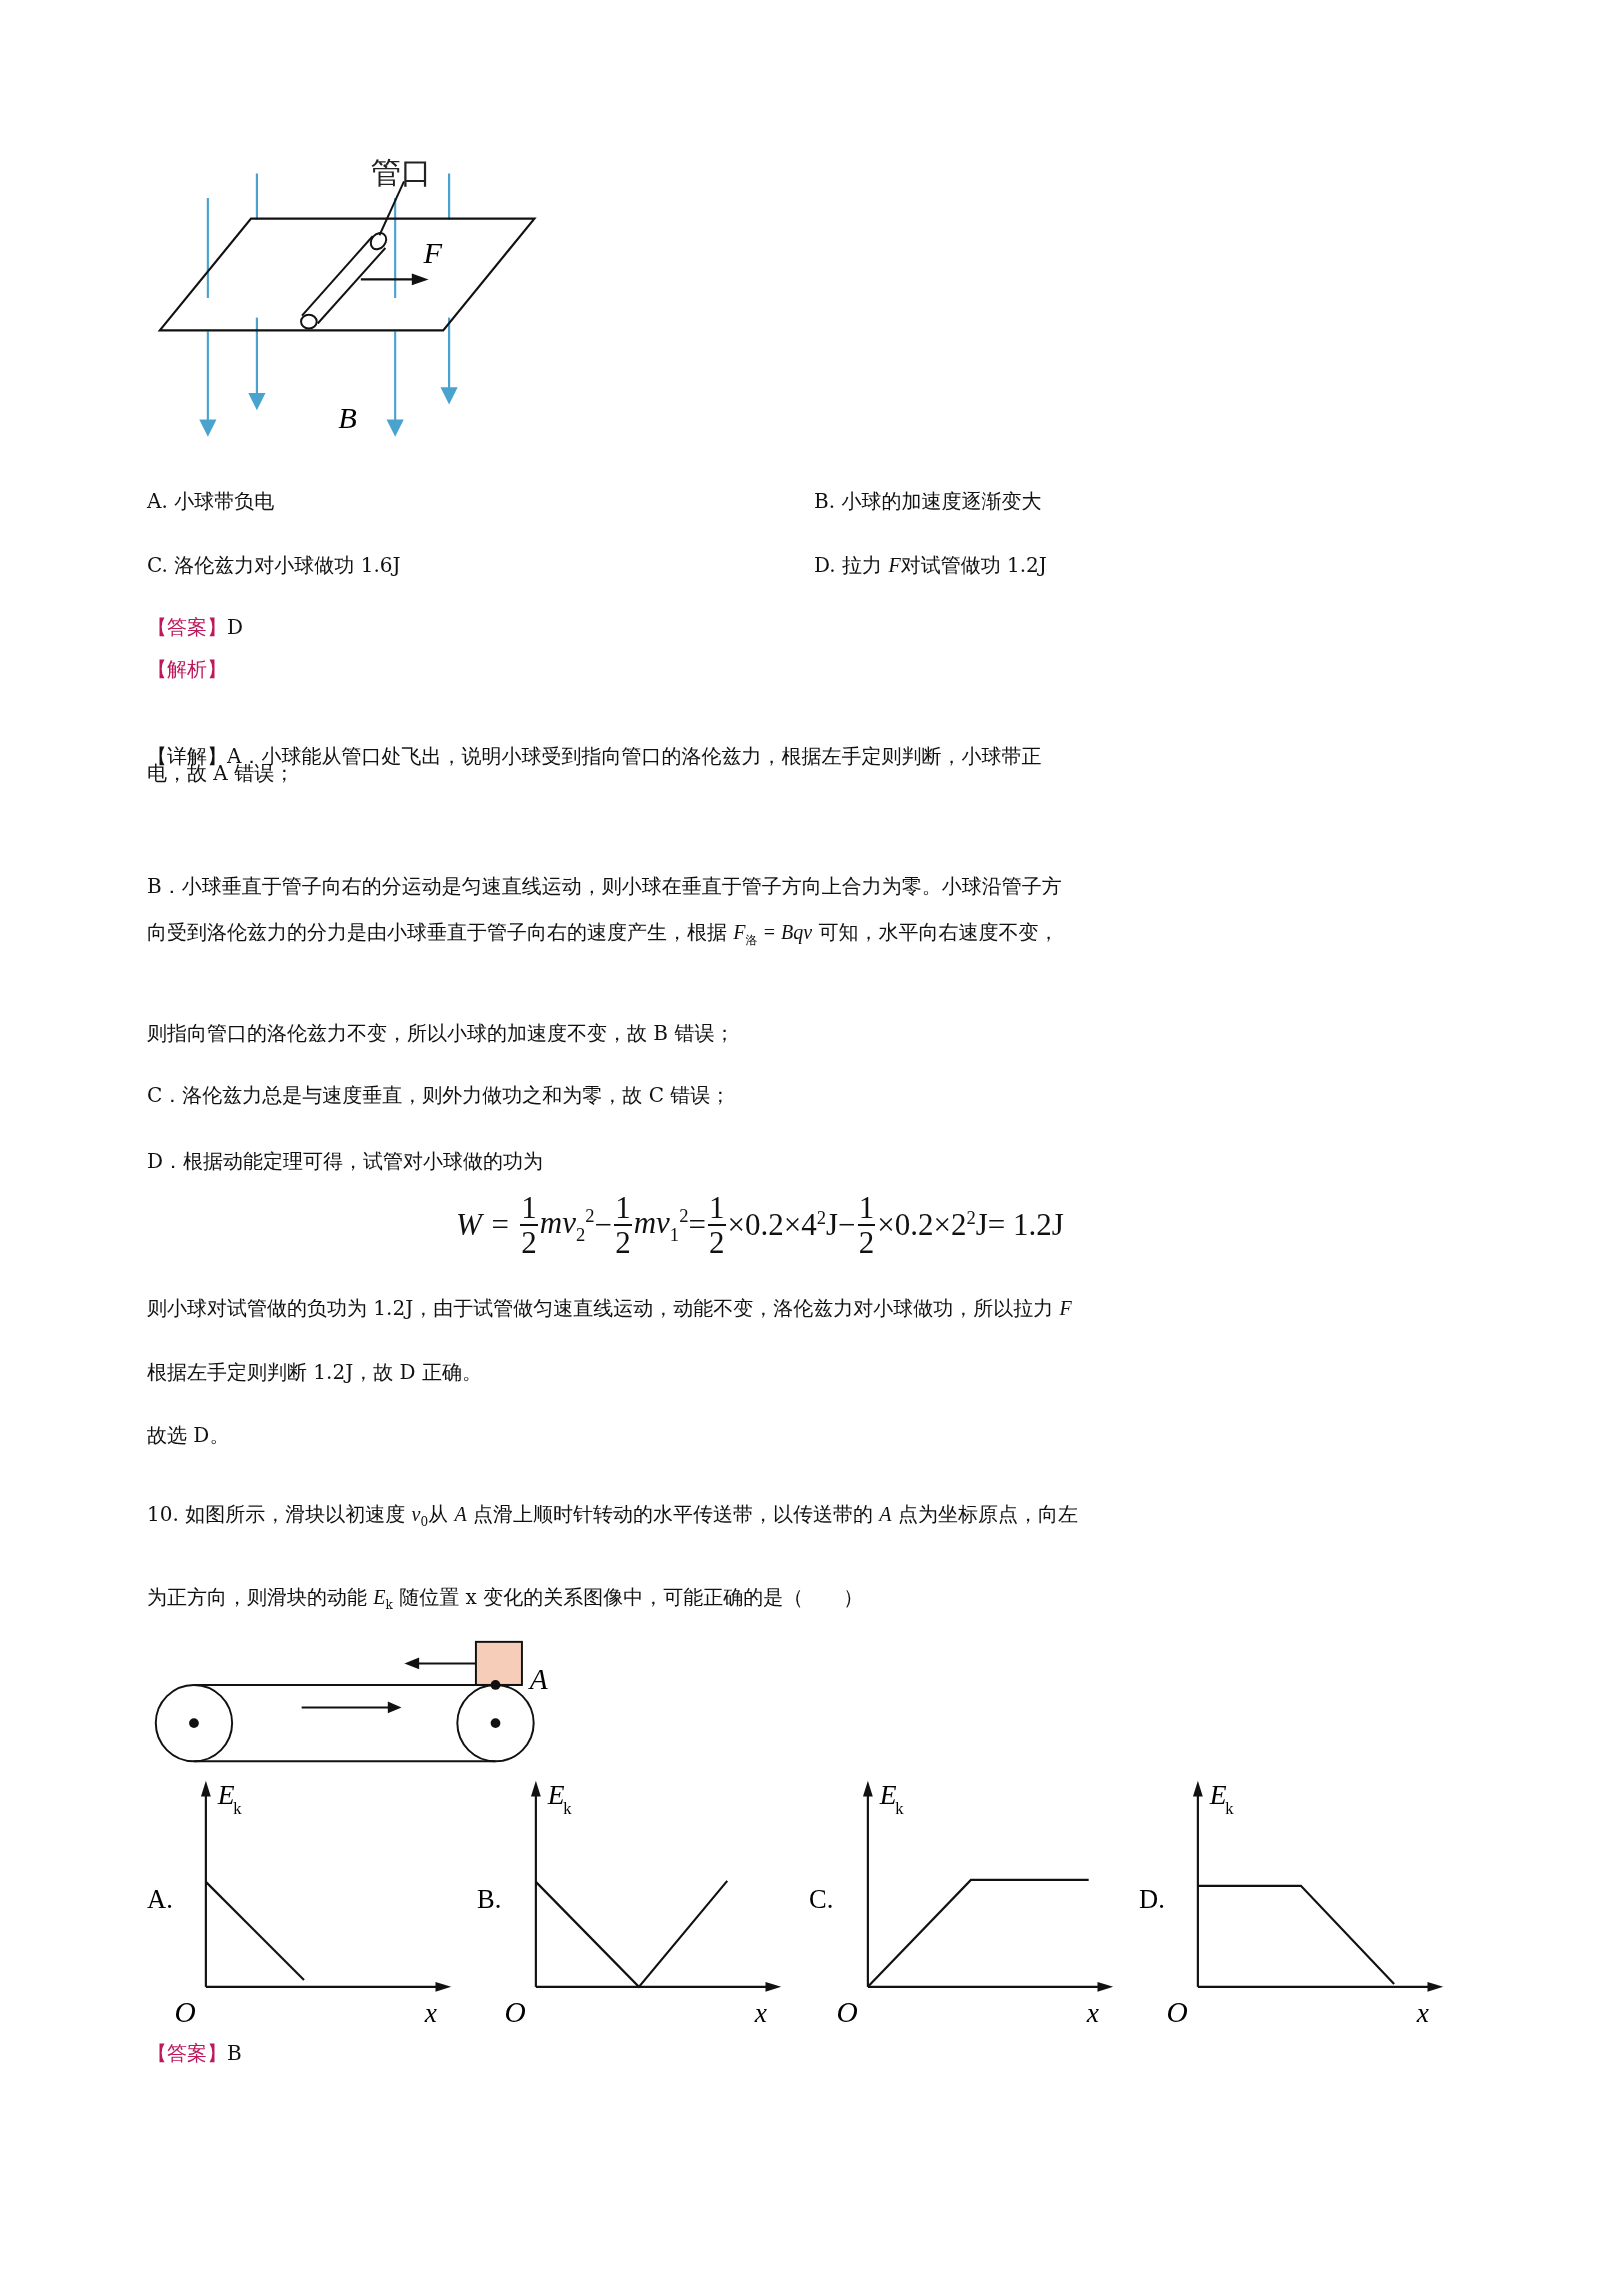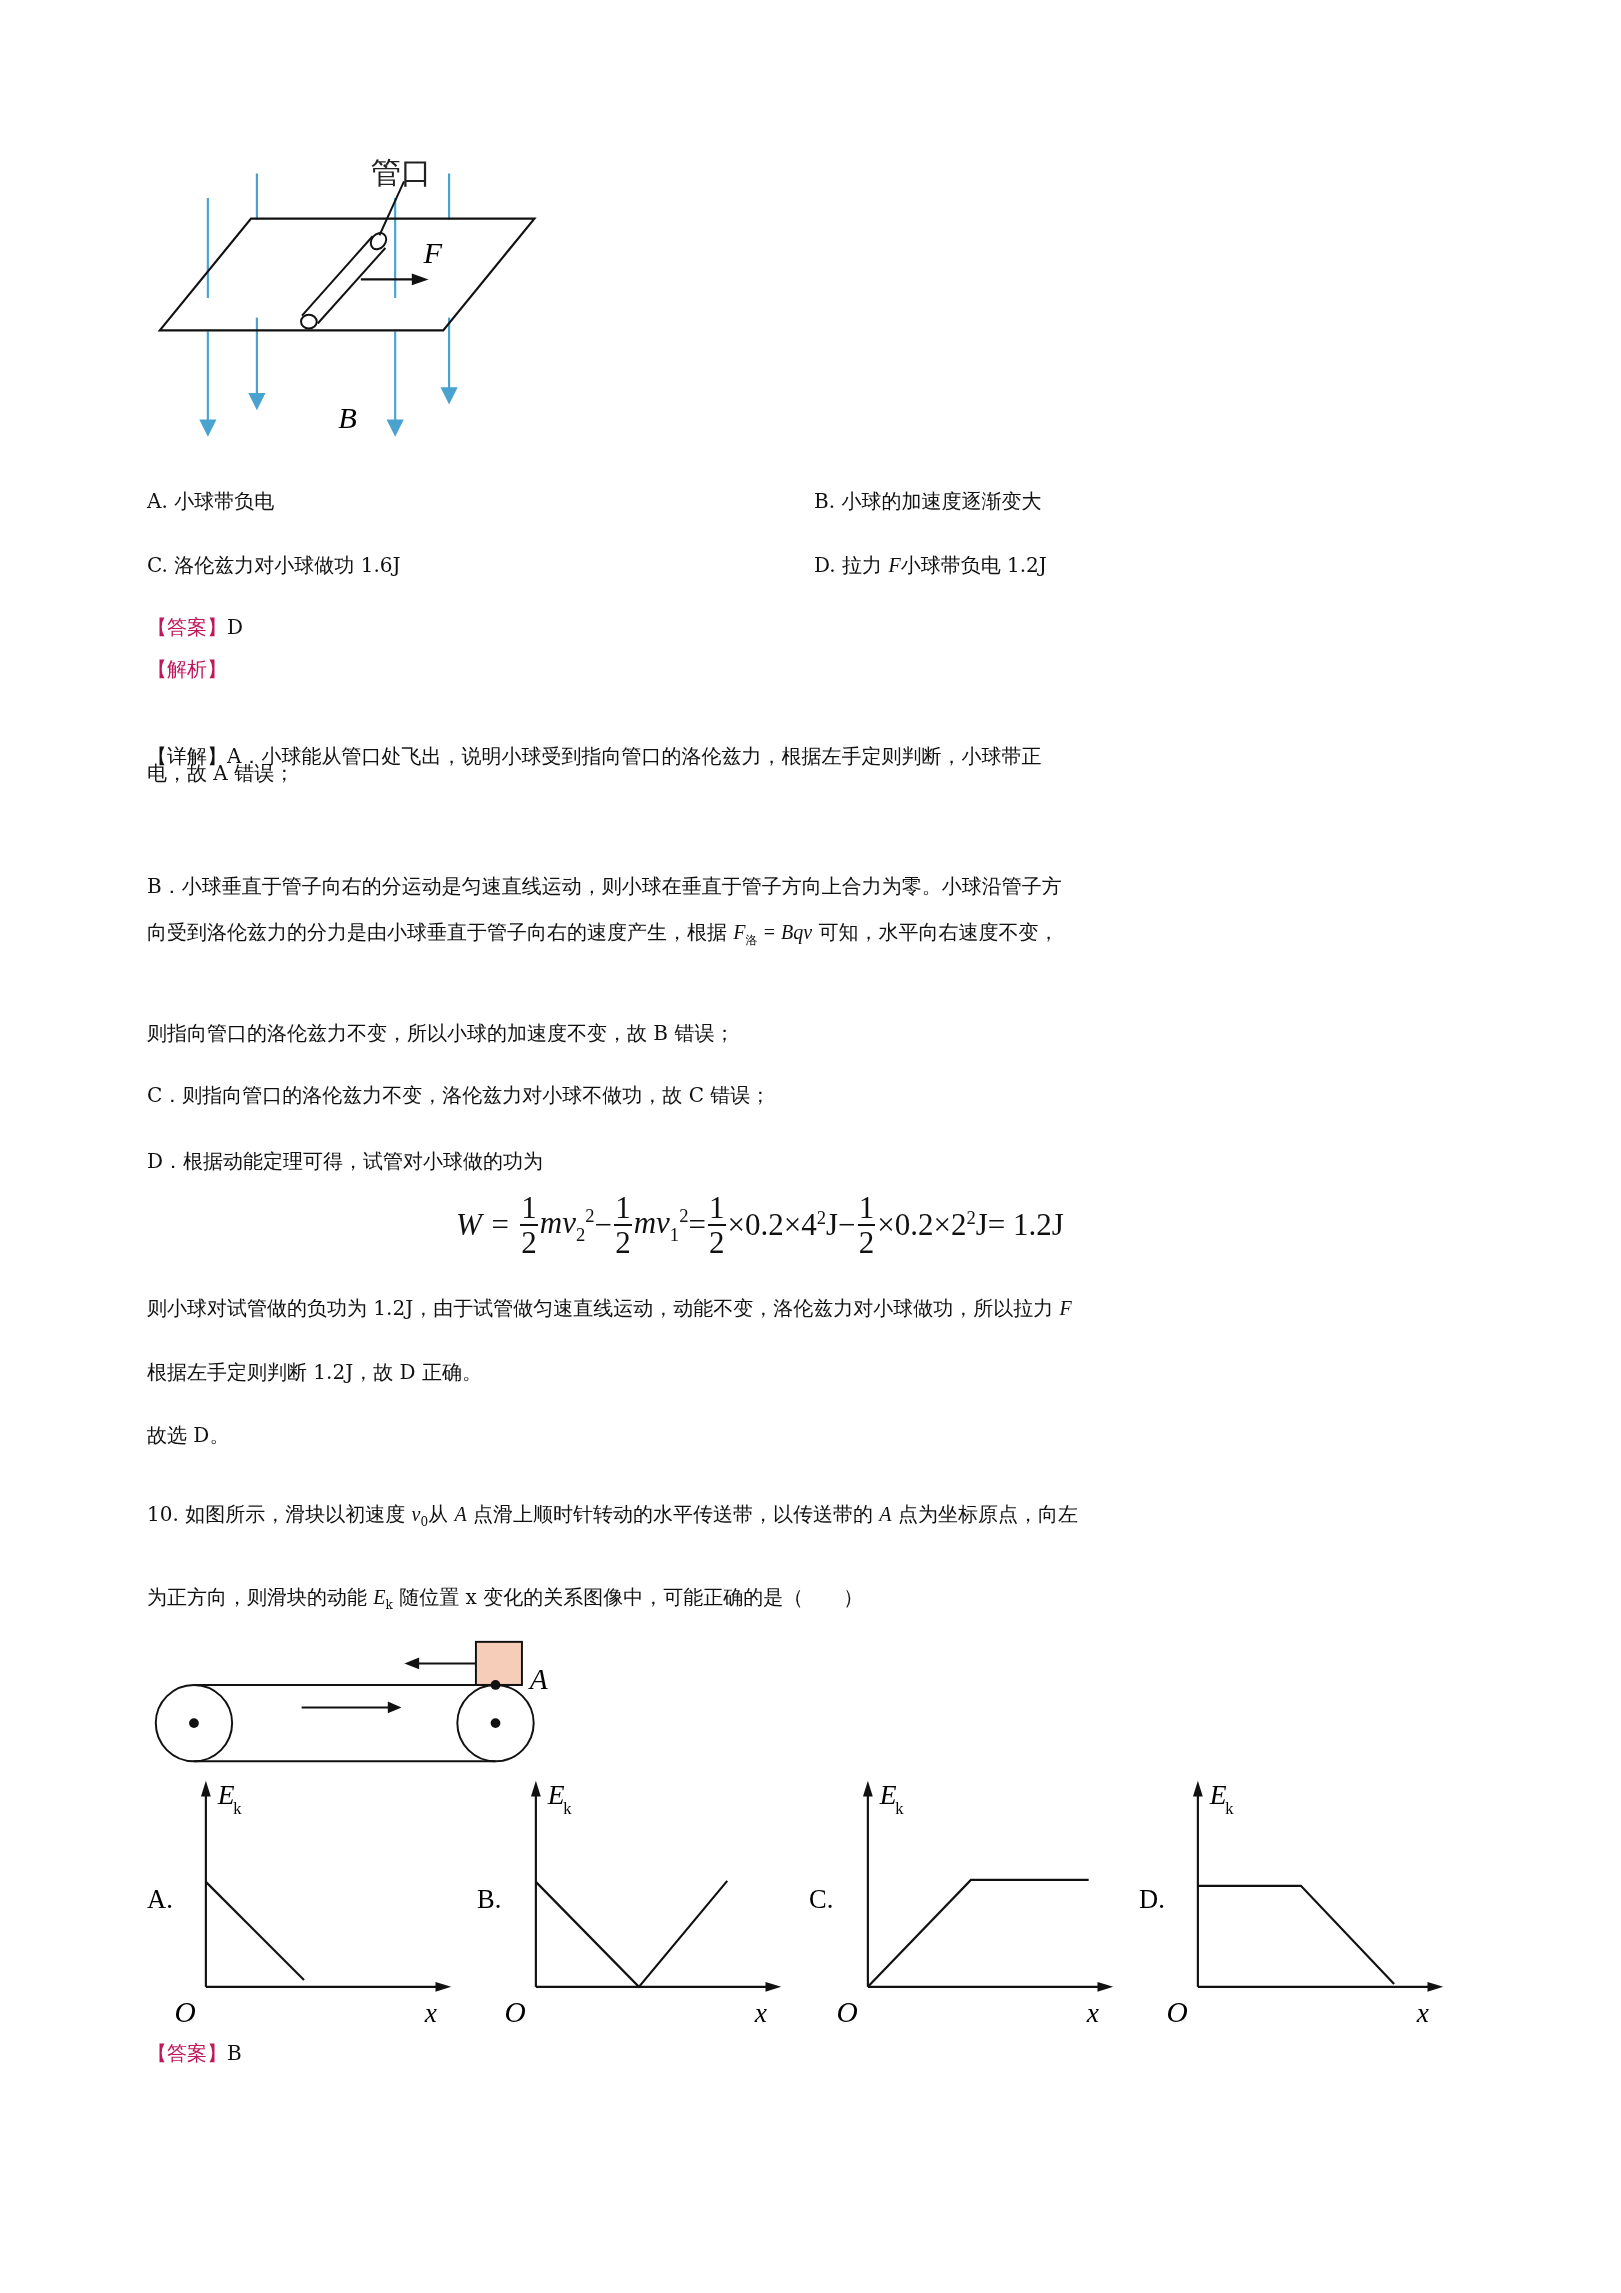--- a/index.html
+++ b/index.html
@@ -56,40 +56,40 @@
 <div class="line" style="top:482px;left:814px">
   <span>B.</span>
   <span>小球的加速度逐渐变大</span>
 </div>
 <div class="line" style="top:546px">
   <span>C.</span>
   <span>洛伦兹力对小球做功 1.6J</span>
 </div>
 <div class="line" style="top:546px;left:814px">
   <span>D.</span>
-  <span>拉力 </span><span class="it">F</span><span>小球带负电 1.2J</span>
+  <span>拉力 </span><span class="it">F</span><span>对试管做功 1.2J</span>
 </div>
 
 <div class="line" style="top:608px">
   <span class="tag">【答案】</span><span>D</span>
 </div>
 <div class="line" style="top:650px">
   <span class="tag">【解析】</span>
 </div>
 
 <div class="line" style="top:737px">
   <span>【详解】</span><span>A．小球能从管口处飞出，说明小球受到指向管口的洛伦兹力，根据左手定则判断，小球带正</span>
 </div>
 <div class="line" style="top:754px">电，故 A 错误；</div>
 <div class="line" style="top:867px">B．小球垂直于管子向右的分运动是匀速直线运动，则小球在垂直于管子方向上合力为零。小球沿管子方</div>
 <div class="line" style="top:913px">
   <span>向受到洛伦兹力的分力是由小球垂直于管子向右的速度产生，根据 </span><span class="it">F</span><sub>洛</sub><span class="it"> = Bqv</span><span> 可知，水平向右速度不变，</span>
 </div>
 <div class="line" style="top:1014px">则指向管口的洛伦兹力不变，所以小球的加速度不变，故 B 错误；</div>
-<div class="line" style="top:1076px">C．则指向管口的洛伦兹力不变，洛伦兹力对小球不做功，故 C 错误；</div>
+<div class="line" style="top:1076px">C．洛伦兹力总是与速度垂直，则外力做功之和为零，故 C 错误；</div>
 <div class="line" style="top:1142px">D．根据动能定理可得，试管对小球做的功为</div>
 
 <div class="formula">
   <span class="seg it">W =</span>
   <span class="frac"><span>1</span><span class="bar"></span><span>2</span></span><span class="seg"><span class="it">mv</span><sub>2</sub><sup>2</sup></span><span class="seg"> − </span><span class="frac"><span>1</span><span class="bar"></span><span>2</span></span><span class="seg"><span class="it">mv</span><sub>1</sub><sup>2</sup></span><span class="seg"> = </span><span class="frac"><span>1</span><span class="bar"></span><span>2</span></span><span class="seg"><span>×0.2×4</span><sup>2</sup><span>J</span></span><span class="seg"> − </span><span class="frac"><span>1</span><span class="bar"></span><span>2</span></span><span class="seg"><span>×0.2×2</span><sup>2</sup><span>J</span></span><span class="seg"> = 1.2J</span>
 </div>
 
 <div class="line" style="top:1289px">
   <span>则小球对试管做的负功为 1.2J，由于试管做匀速直线运动，动能不变，洛伦兹力对小球做功，所以拉力 </span><span class="it">F</span>
 </div>

